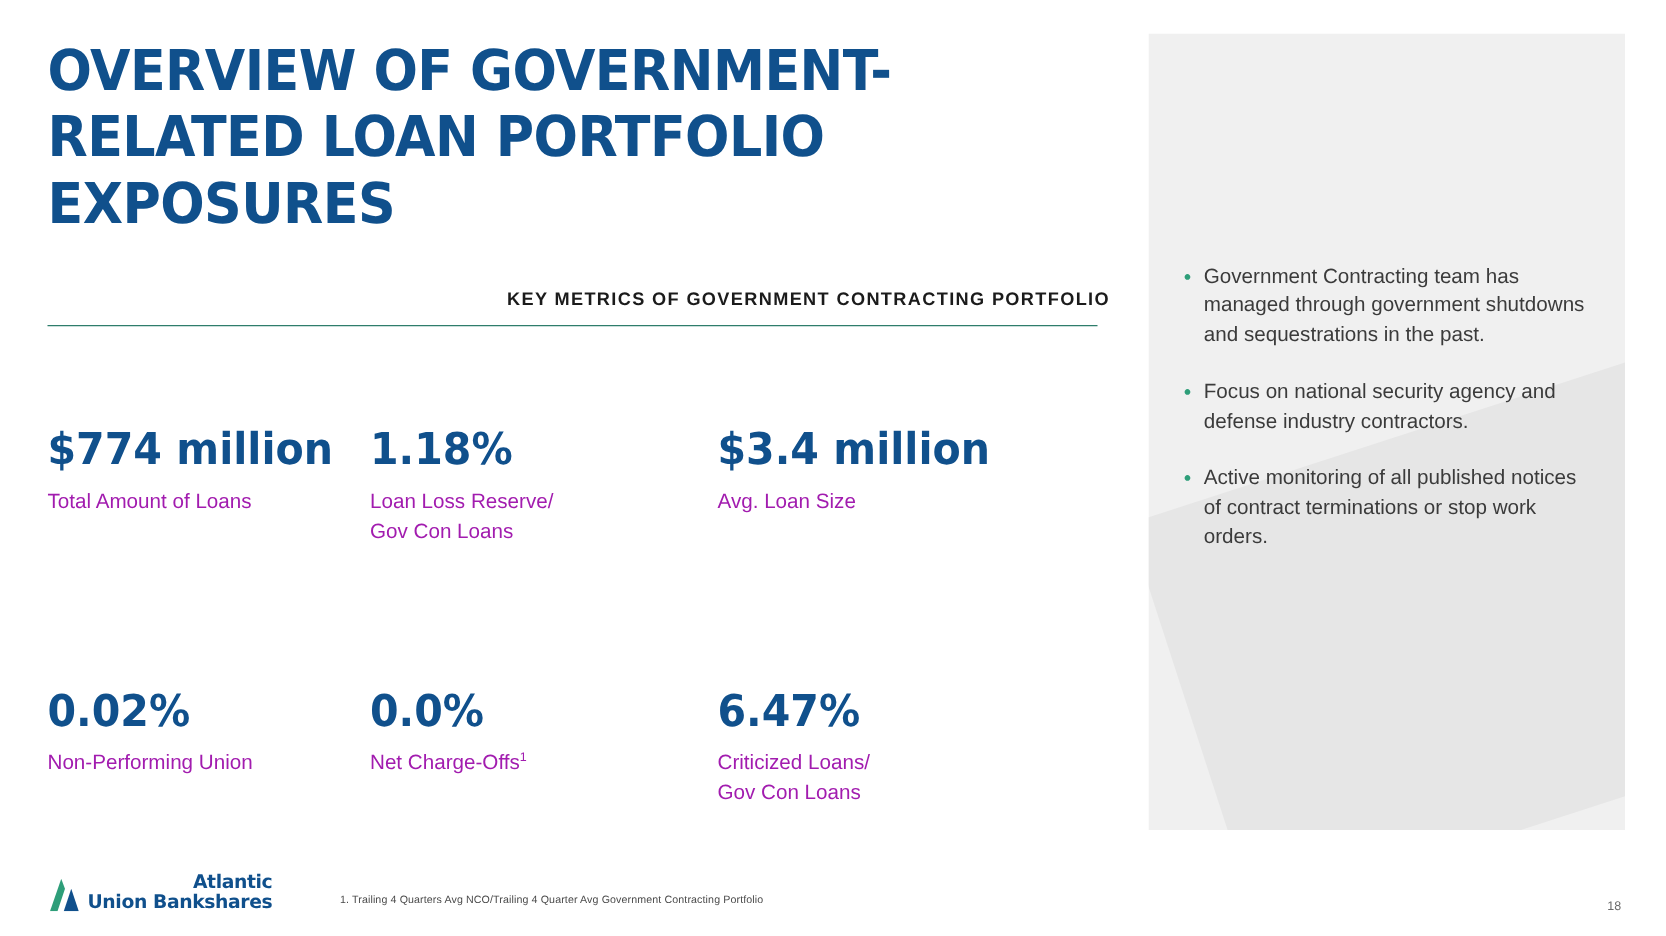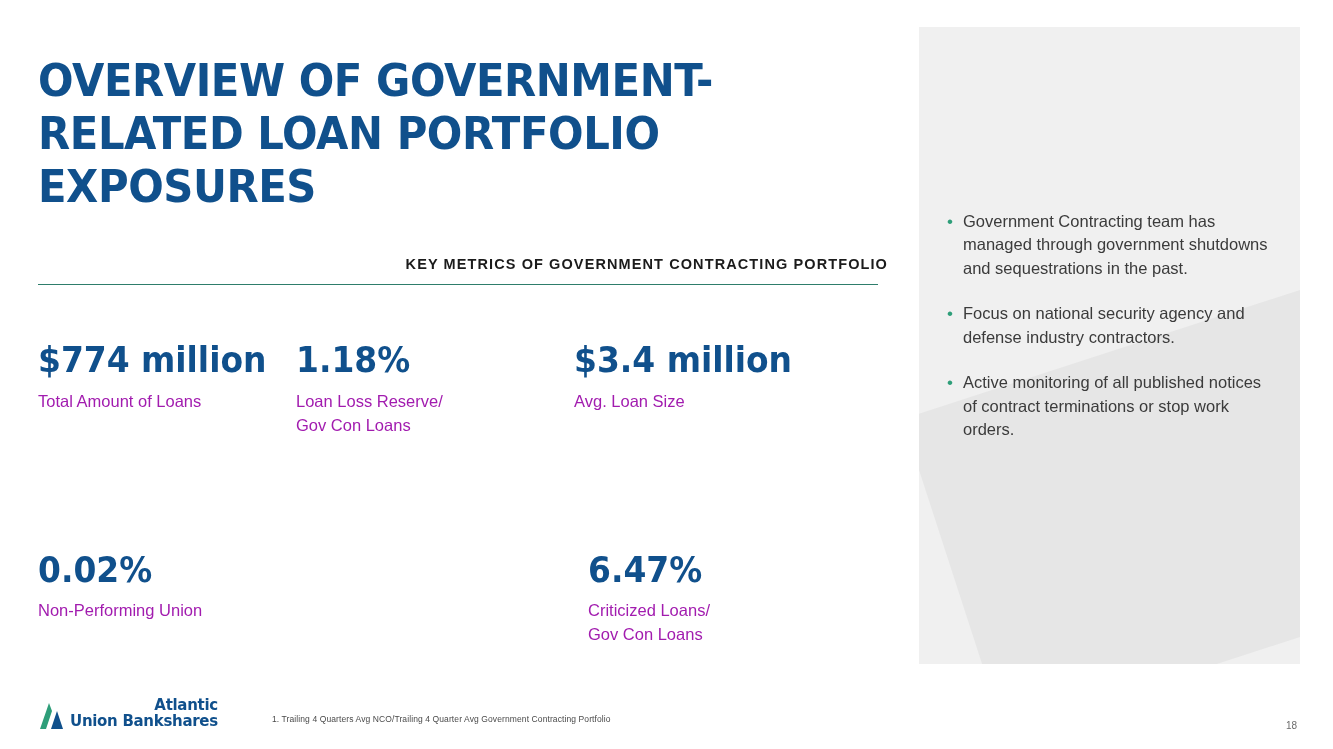--- a/index.html
+++ b/index.html
@@ -21,21 +21,20 @@
     height: 749px;
     box-sizing: border-box;
   }
 
   
   .left {
     position: absolute;
     left: 38px;
     top: 30px;
     width: 850px;
-    margin-top: 24px;
   }
   .title {
     font-family: "DejaVu Sans", sans-serif;
     font-weight: bold;
     font-size: 45px;
     line-height: 1.18;
     letter-spacing: -0.5px;
     color: #10508c;
     text-transform: uppercase;
     transform: scaleX(0.93);
@@ -69,21 +68,20 @@
     left: 38px;
     top: 342px;
     width: 850px;
   }
   .metric-row {
     display: flex;
     width: 100%;
   }
   .metric-row.second {
     margin-top: 114px;
-    justify-content: space-between;
   }
   .metric {
     box-sizing: border-box;
   }
   .metric.col1 { width: 258px; }
   .metric.col2 { width: 278px; }
   .metric.col3 { width: 300px; }
   .metric-value {
     font-family: "DejaVu Sans", sans-serif;
     font-weight: bold;
@@ -215,20 +213,24 @@
       </div>
       <div class="metric col3">
         <div class="metric-value">$3.4 million</div>
         <div class="metric-label"><span>Avg. Loan Size</span></div>
       </div>
     </div>
     <div class="metric-row second">
       <div class="metric col1">
         <div class="metric-value">0.02%</div>
         <div class="metric-label"><span>Non-Performing Union</span></div>
+      </div>
+      <div class="metric col2">
+        <div class="metric-value">0.0%</div>
+        <div class="metric-label"><span>Net Charge-Offs</span><sup>1</sup></div>
       </div>
       <div class="metric col3">
         <div class="metric-value">6.47%</div>
         <div class="metric-label"><span>Criticized Loans/<br>Gov Con Loans</span></div>
       </div>
     </div>
   </div>
 
   <div class="right-panel">
     <div class="panel-swoosh"></div>

